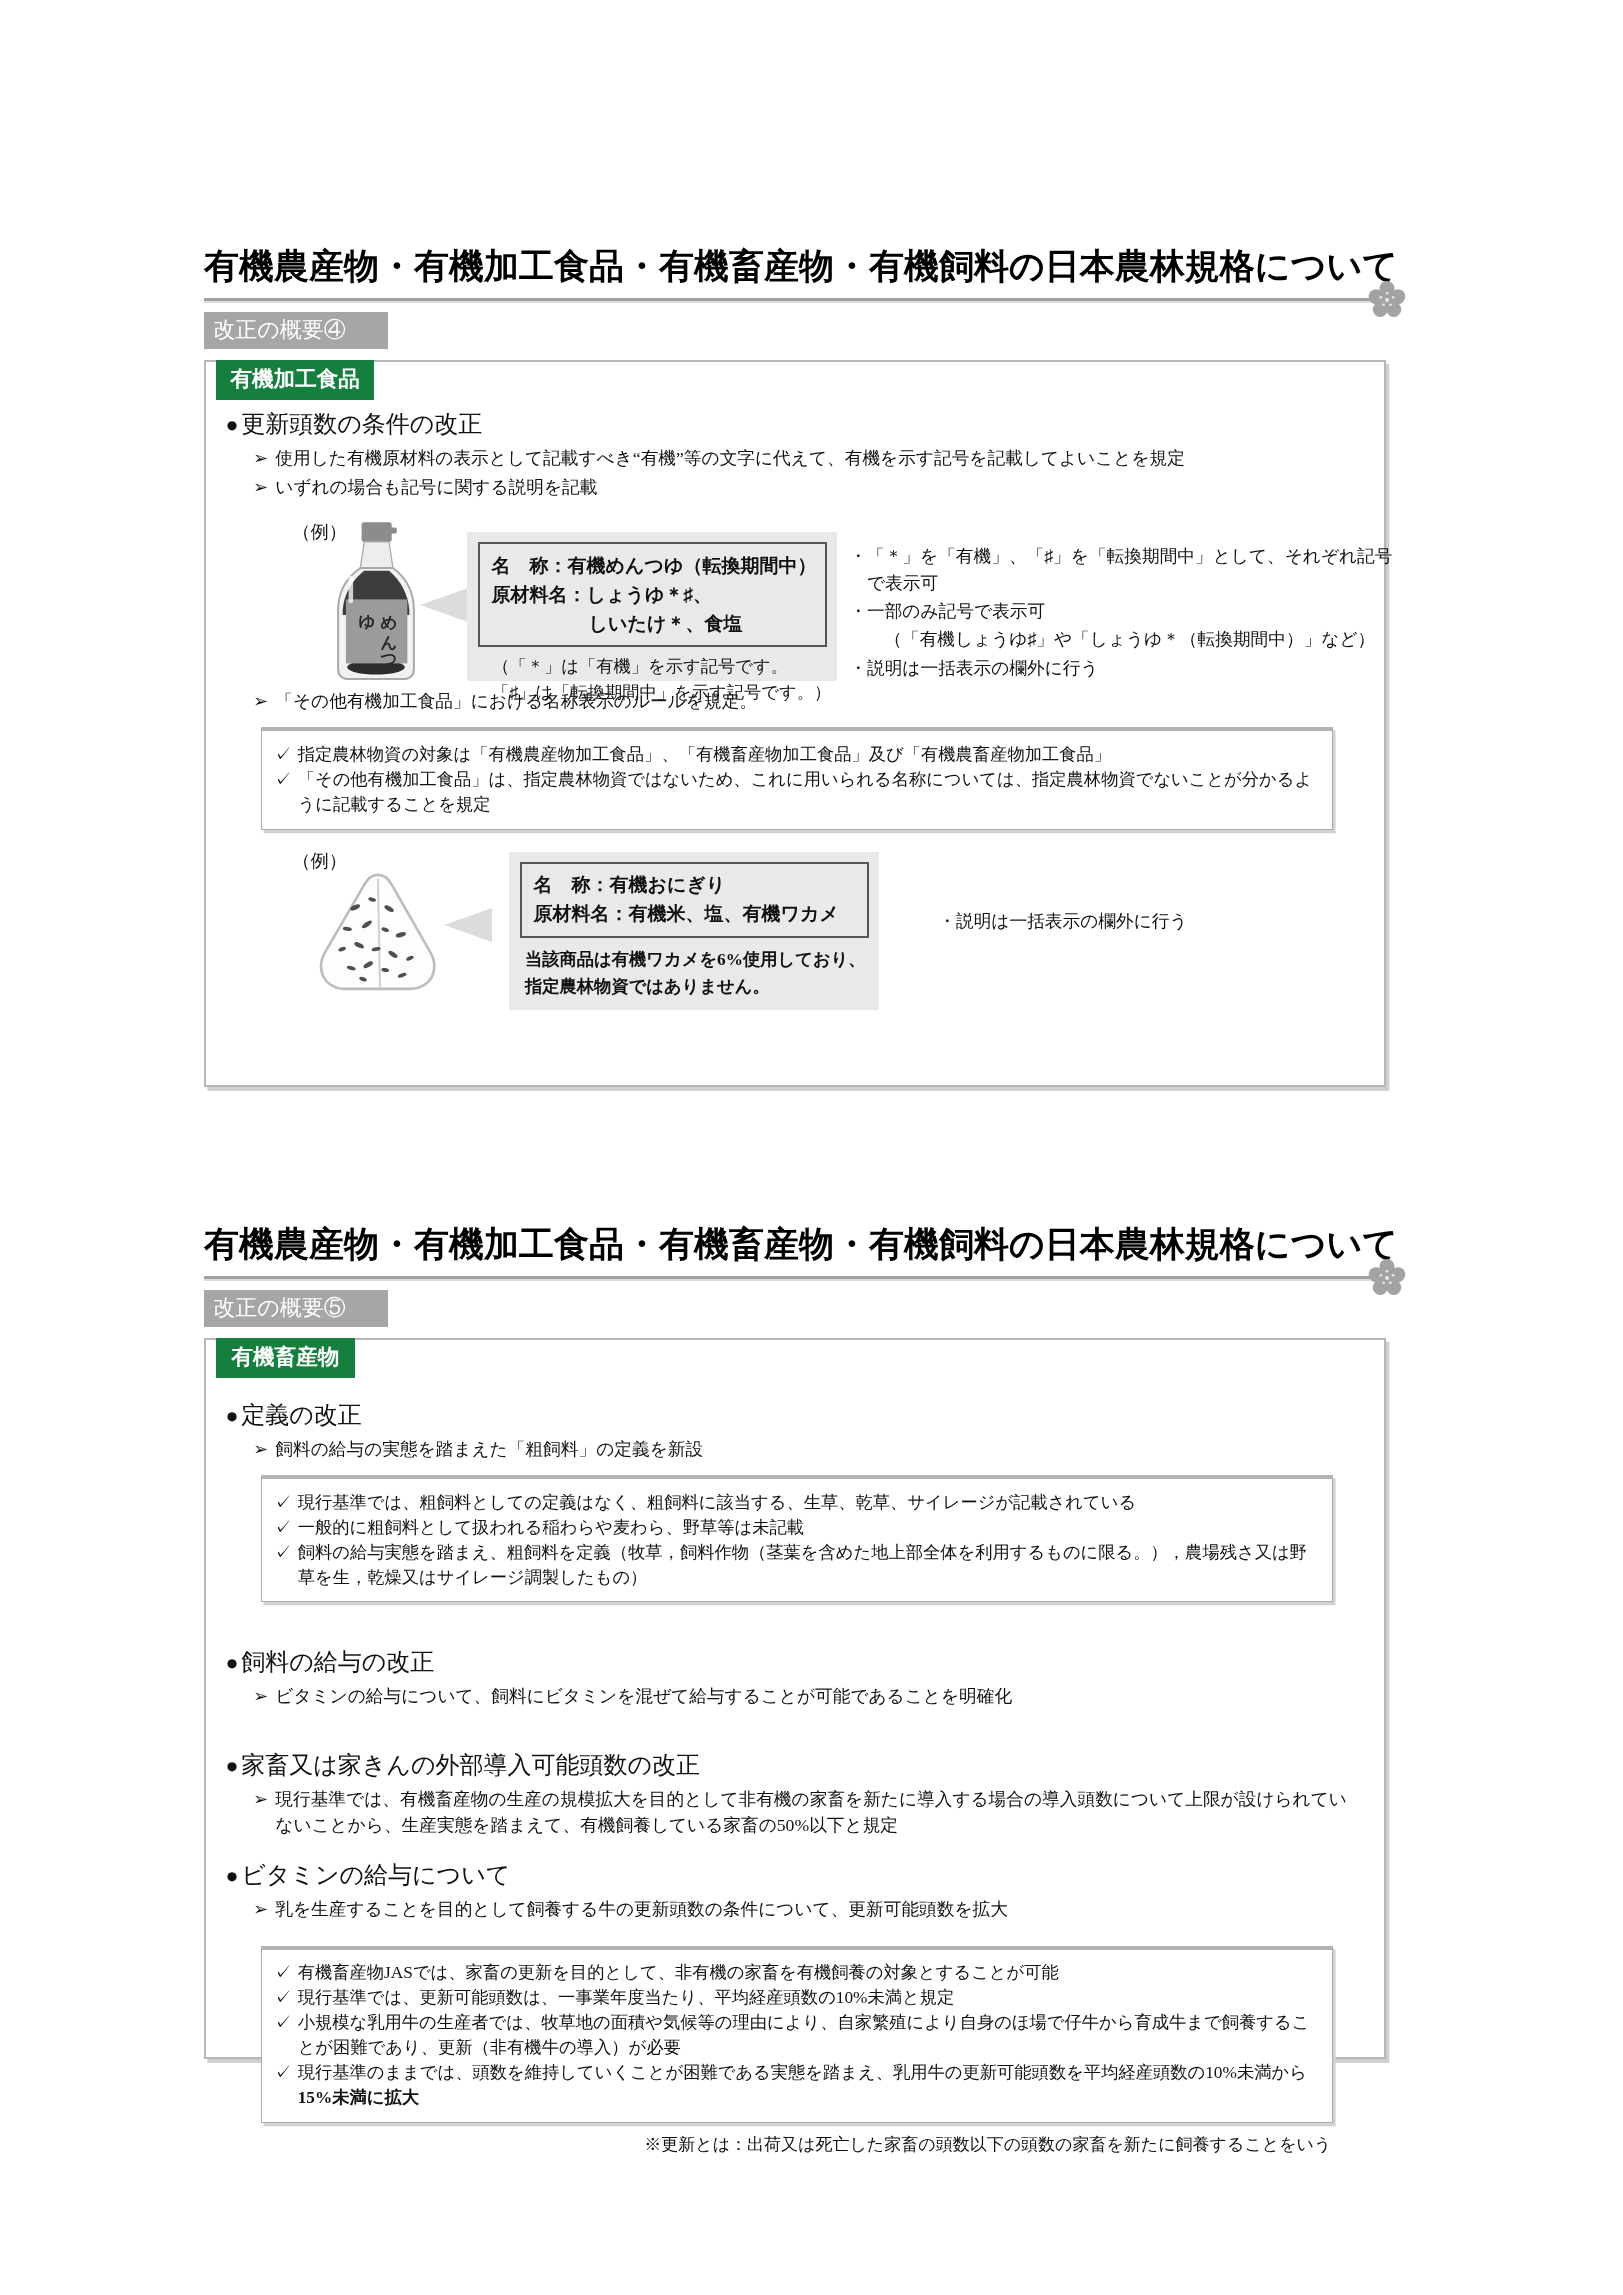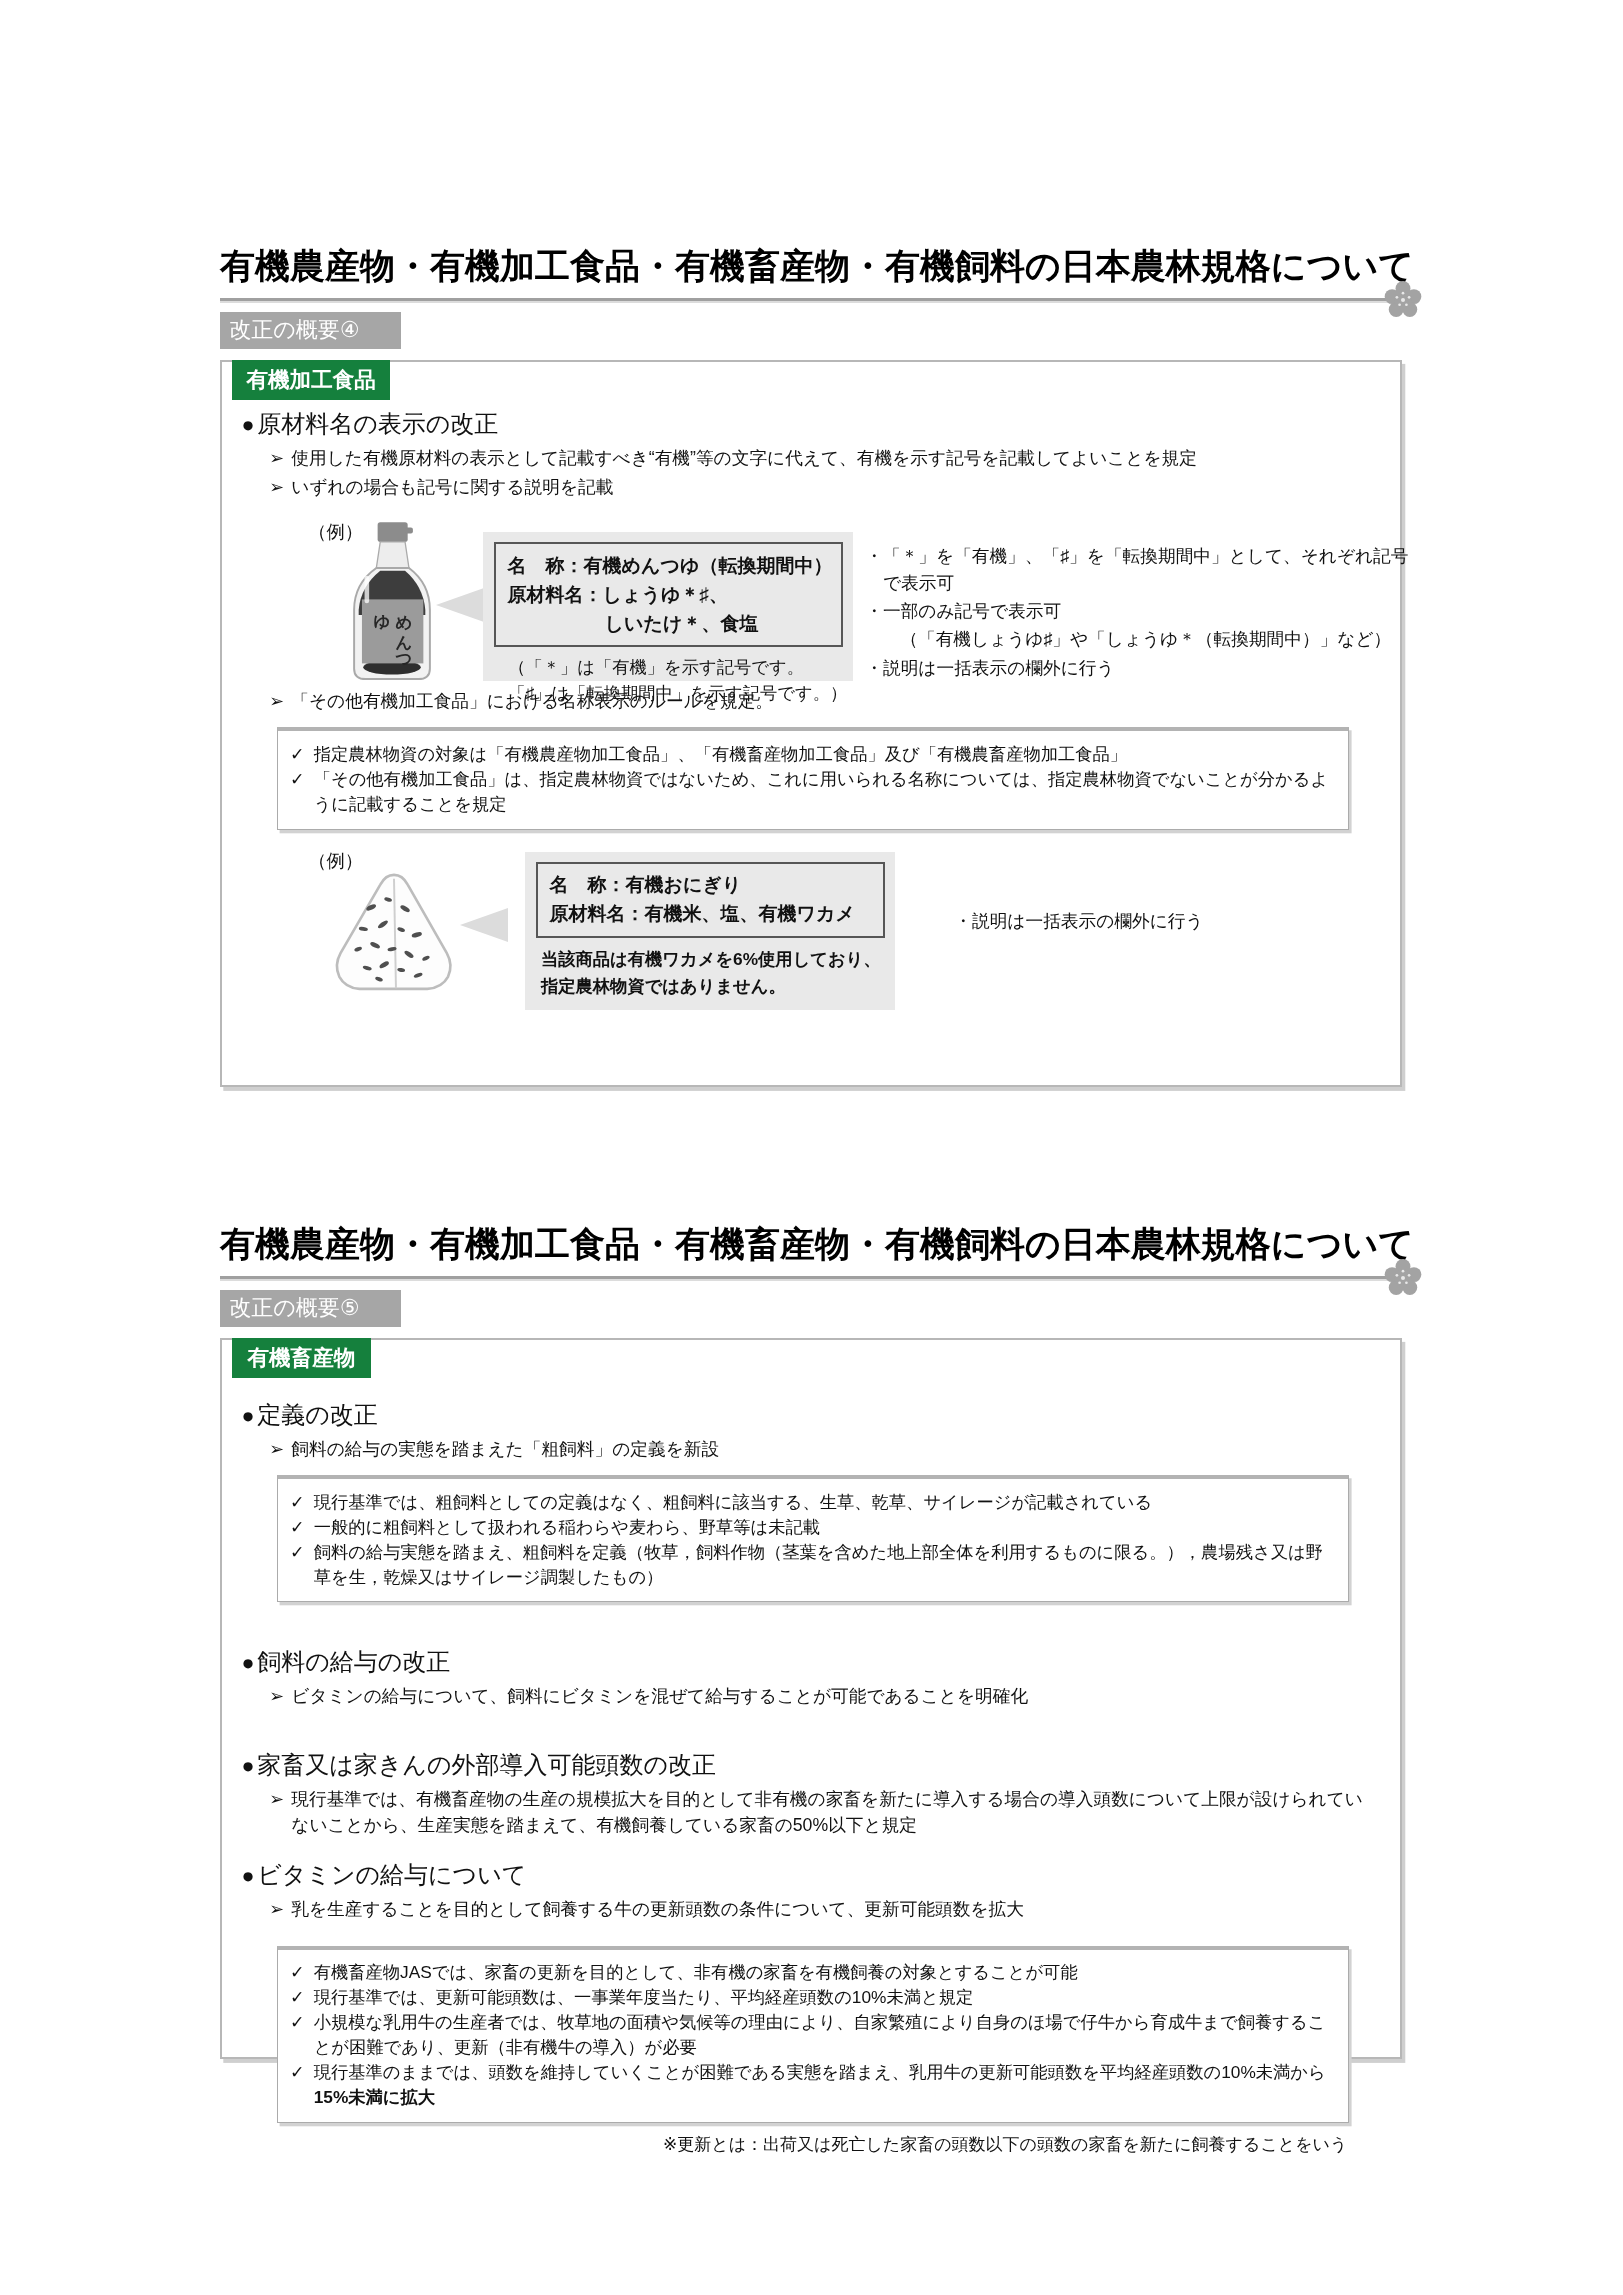--- a/index.html
+++ b/index.html
@@ -1,21 +1,21 @@
 <!DOCTYPE html>
 <html lang="ja" style="font-size:10.5px"><head>
 <meta charset="utf-8">
 <style>
   html,body{margin:0;padding:0;background:#ffffff;}
   .canvas{
     position:relative;width:1623px;height:2295px;background:#ffffff;
     font-family:"Liberation Sans","DejaVu Sans",sans-serif;color:#111;
     overflow:hidden;
   }
-  .slide{position:absolute;left:220px;width:1182px;}
+  .slide{position:absolute;left:204px;width:1182px;font-family:Liberation Serif, serif;}
   .slide1{top:243px;}
   .slide2{top:1221px;}
 
   .doc-title{
     text-align:center;font-size:35px;font-weight:bold;letter-spacing:0px;
     color:#000;white-space:nowrap;
   }
   .title-rule{position:relative;height:3.3px;background:#a0a0a0;margin-top:7.9px;box-shadow:0 2px 0 #dcdcdc;}
   .flower{position:absolute;right:-19.6px;top:-17px;width:38px;height:38px;}
 
@@ -124,21 +124,21 @@
             <circle cx="23" cy="35" r="2"></circle>
             <circle cx="19" cy="24" r="2"></circle>
         </g>
       </svg>
     </div>
     <div class="overview-badge">改正の概要④</div>
 
     <div class="outer-box box1">
       <div class="category-badge">有機加工食品</div>
 
-      <div class="sec-h mt-first1"><span class="bullet">●</span><span>原材料名の表示の改正</span></div>
+      <div class="sec-h mt-first1"><span class="bullet">●</span><span>更新頭数の条件の改正</span></div>
       <div class="arrow-item"><span class="am">➢</span><span>使用した有機原材料の表示として記載すべき“有機”等の文字に代えて、有機を示す記号を記載してよいことを規定</span></div>
       <div class="arrow-item"><span class="am">➢</span><span>いずれの場合も記号に関する説明を記載</span></div>
 
       <div class="example ex1">
         <div class="ex-label">（例）</div>
 
         <svg class="bottle-wrap" viewBox="0 0 140 248">
           <rect x="48" y="2" width="46" height="30" rx="4" fill="#8c8c8c"></rect>
           <rect x="90" y="10" width="12" height="9" rx="3" fill="#8c8c8c"></rect>
           <path d="M52 32 L90 32 L96 72 L46 72 Z" fill="#ededed" stroke="#ababab" stroke-width="2"></path>

